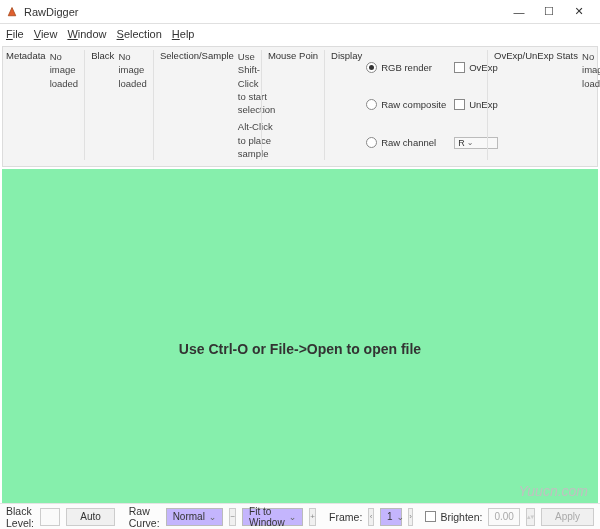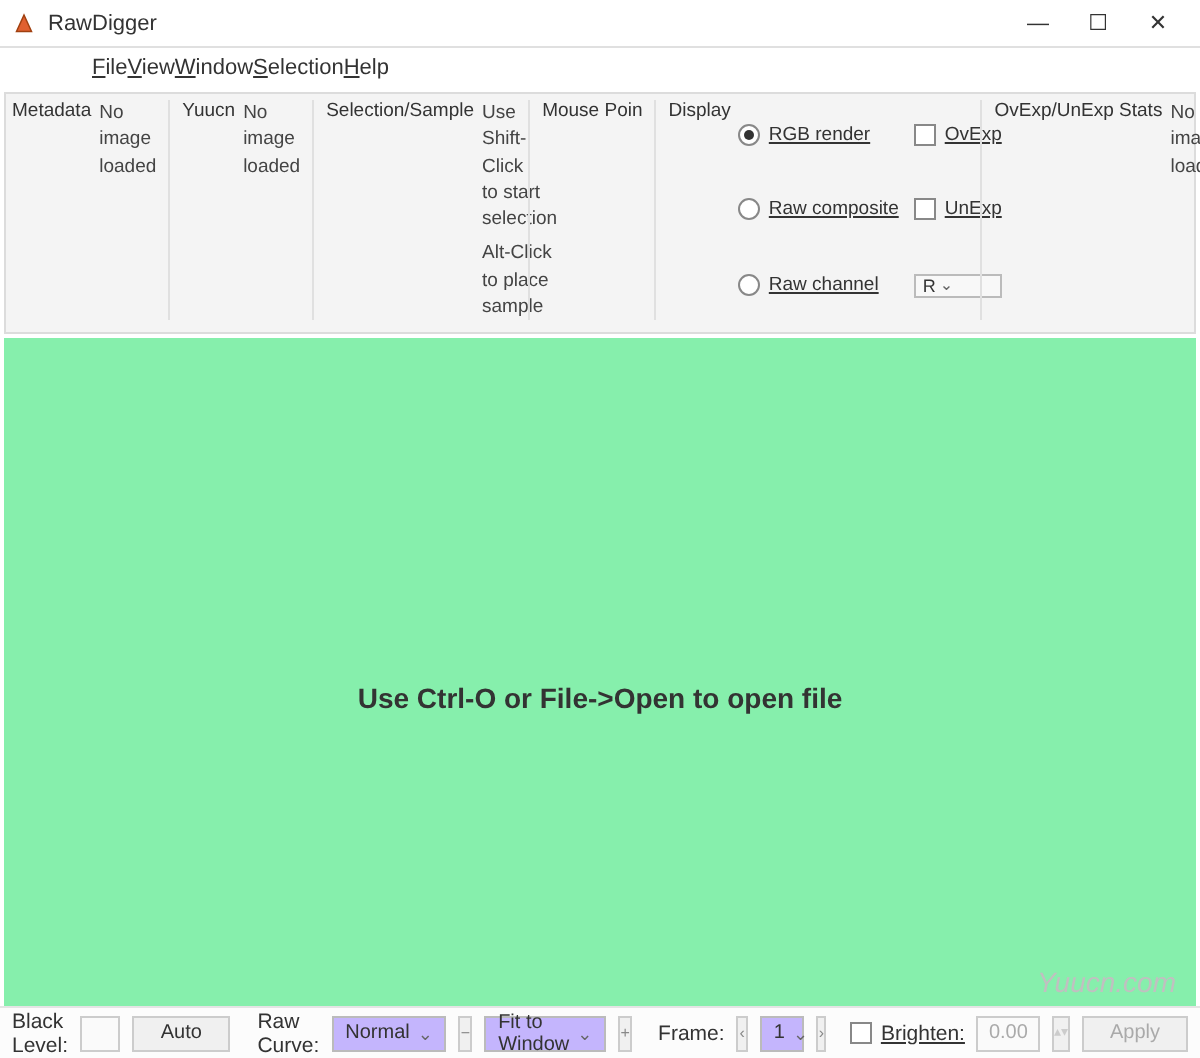--- a/index.html
+++ b/index.html
@@ -4,32 +4,32 @@
 <style>
 * { box-sizing: border-box; margin: 0; padding: 0; font-family: "Segoe UI", Tahoma, sans-serif; }
 body { background: #fff; width: 600px; height: 529px; overflow: hidden; font-size: 10px; color: #333; }
 
 .titlebar { height: 24px; display: flex; align-items: center; padding: 0 6px; border-bottom: 1px solid #e0e0e0; }
 .titlebar .appicon { width: 12px; height: 12px; margin-right: 6px; }
 .titlebar .title { flex: 1; font-size: 11px; }
 .winbtns { display: flex; gap: 0; }
 .winbtn { width: 30px; height: 20px; display: flex; align-items: center; justify-content: center; font-size: 11px; }
 
-.menubar { height: 20px; display: flex; align-items: center; padding: 0 6px; gap: 0; font-size: 11px; margin-left: 40px; }
+.menubar { height: 20px; display: flex; align-items: center; padding: 0 6px; gap: 10px; font-size: 11px; }
 .menubar span { cursor: default; }
 .menubar span u { text-decoration: underline; }
 
 .toppanel { background: #f4f4f4; border: 1px solid #dcdcdc; margin: 2px; padding: 3px 3px 6px 3px; display: flex; gap: 6px; font-family: "Courier New", monospace; font-size: 9.5px; }
 .group { display: flex; flex-direction: row; gap: 4px; }
 .group .header { white-space: nowrap; margin-bottom: 2px; }
 .group .body { color: #444; line-height: 1.4; }
 .vsep { border-left: 1px solid #e0e0e0; margin: 0 0; }
 
 .displaygroup { display: grid; grid-template-columns: auto auto; gap: 3px 8px; align-items: center; }
-.radio, .check { display: flex; align-items: center; gap: 4px; white-space: nowrap; text-decoration: underline; }
+.radio, .check { display: flex; align-items: center; gap: 4px; white-space: nowrap; }
 .radio-btn { width: 11px; height: 11px; border: 1px solid #888; border-radius: 50%; display: inline-flex; align-items: center; justify-content: center; background: #fff; }
 .radio-btn.sel::after { content: ""; width: 5px; height: 5px; background: #333; border-radius: 50%; }
 .check-btn { width: 11px; height: 11px; border: 1px solid #888; background: #fff; }
 .minisel { border: 1px solid #bbb; background: #f8f8f8; padding: 0 3px; font-size: 9px; display: inline-flex; align-items: center; gap: 2px; }
 .minisel::after { content:"⌄"; font-size: 8px; color: #666; }
 
 .canvas { margin: 2px; height: 360px; background: #86efac; display: flex; align-items: center; justify-content: center; font-family: "Courier New", monospace; font-size: 14px; font-weight: bold; color: #333; position: relative; }
 
 .statusbar { position: absolute; bottom: 0; left: 0; right: 0; height: 26px; background: #fcfcfc; border-top: 1px solid #e4e4e4; display: flex; align-items: center; padding: 0 6px; gap: 6px; font-size: 10.5px; }
 .statusbar .field { border: 1px solid #ccc; background: #fafafa; height: 18px; display: inline-flex; align-items: center; padding: 0 5px; font-size: 10px; }
@@ -63,21 +63,21 @@
   <span><u>H</u>elp</span>
 </div>
 
 <div class="toppanel">
   <div class="group" style="width:78px">
     <div class="header">Metadata</div>
     <div class="body">No image loaded</div>
   </div>
   <div class="vsep"></div>
   <div class="group" style="width:78px">
-    <div class="header">Yuucn</div>
+    <div class="header">Black</div>
     <div class="body">No image loaded</div>
   </div>
   <div class="vsep"></div>
   <div class="group" style="width:95px">
     <div class="header">Selection/Sample</div>
     <div class="body">
       <div>Use Shift-Click</div>
       <div>to start selection</div>
       <div style="height:4px"></div>
       <div>Alt-Click to place</div>

